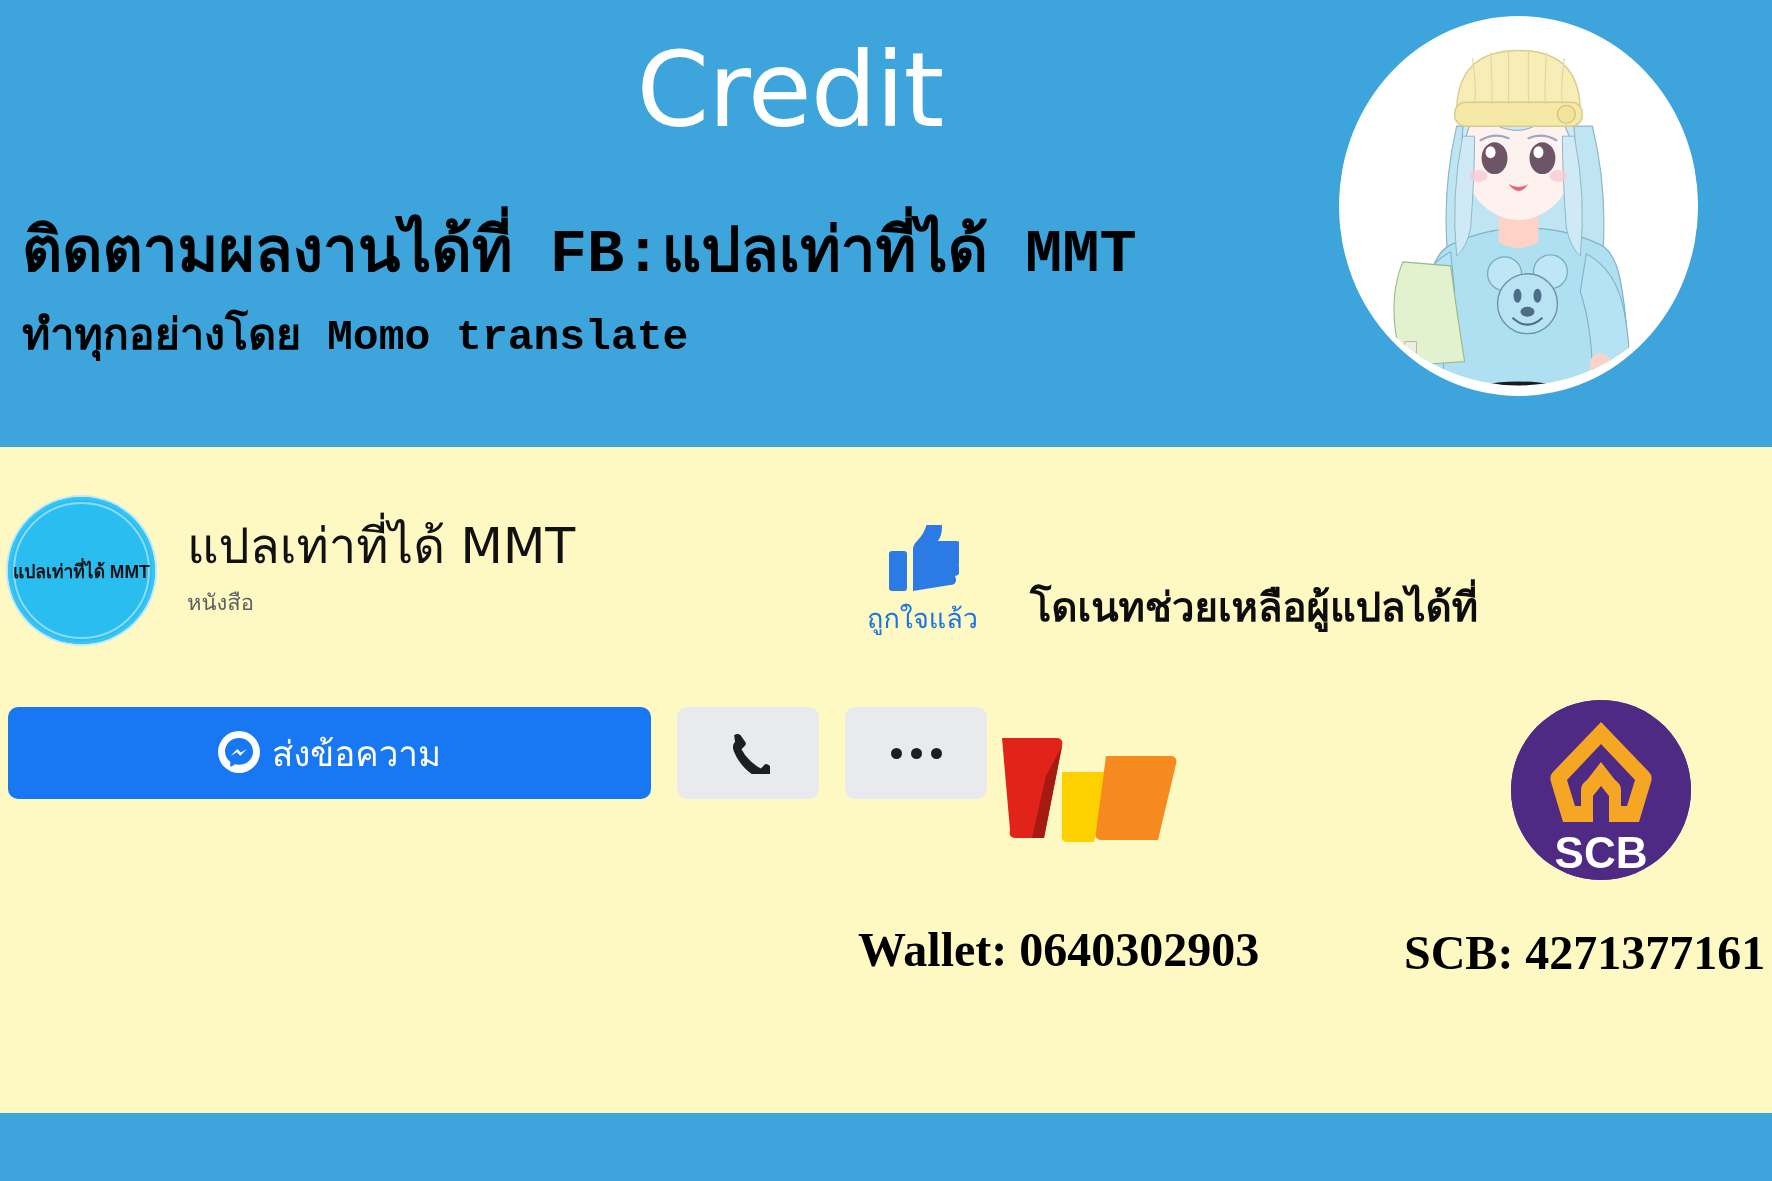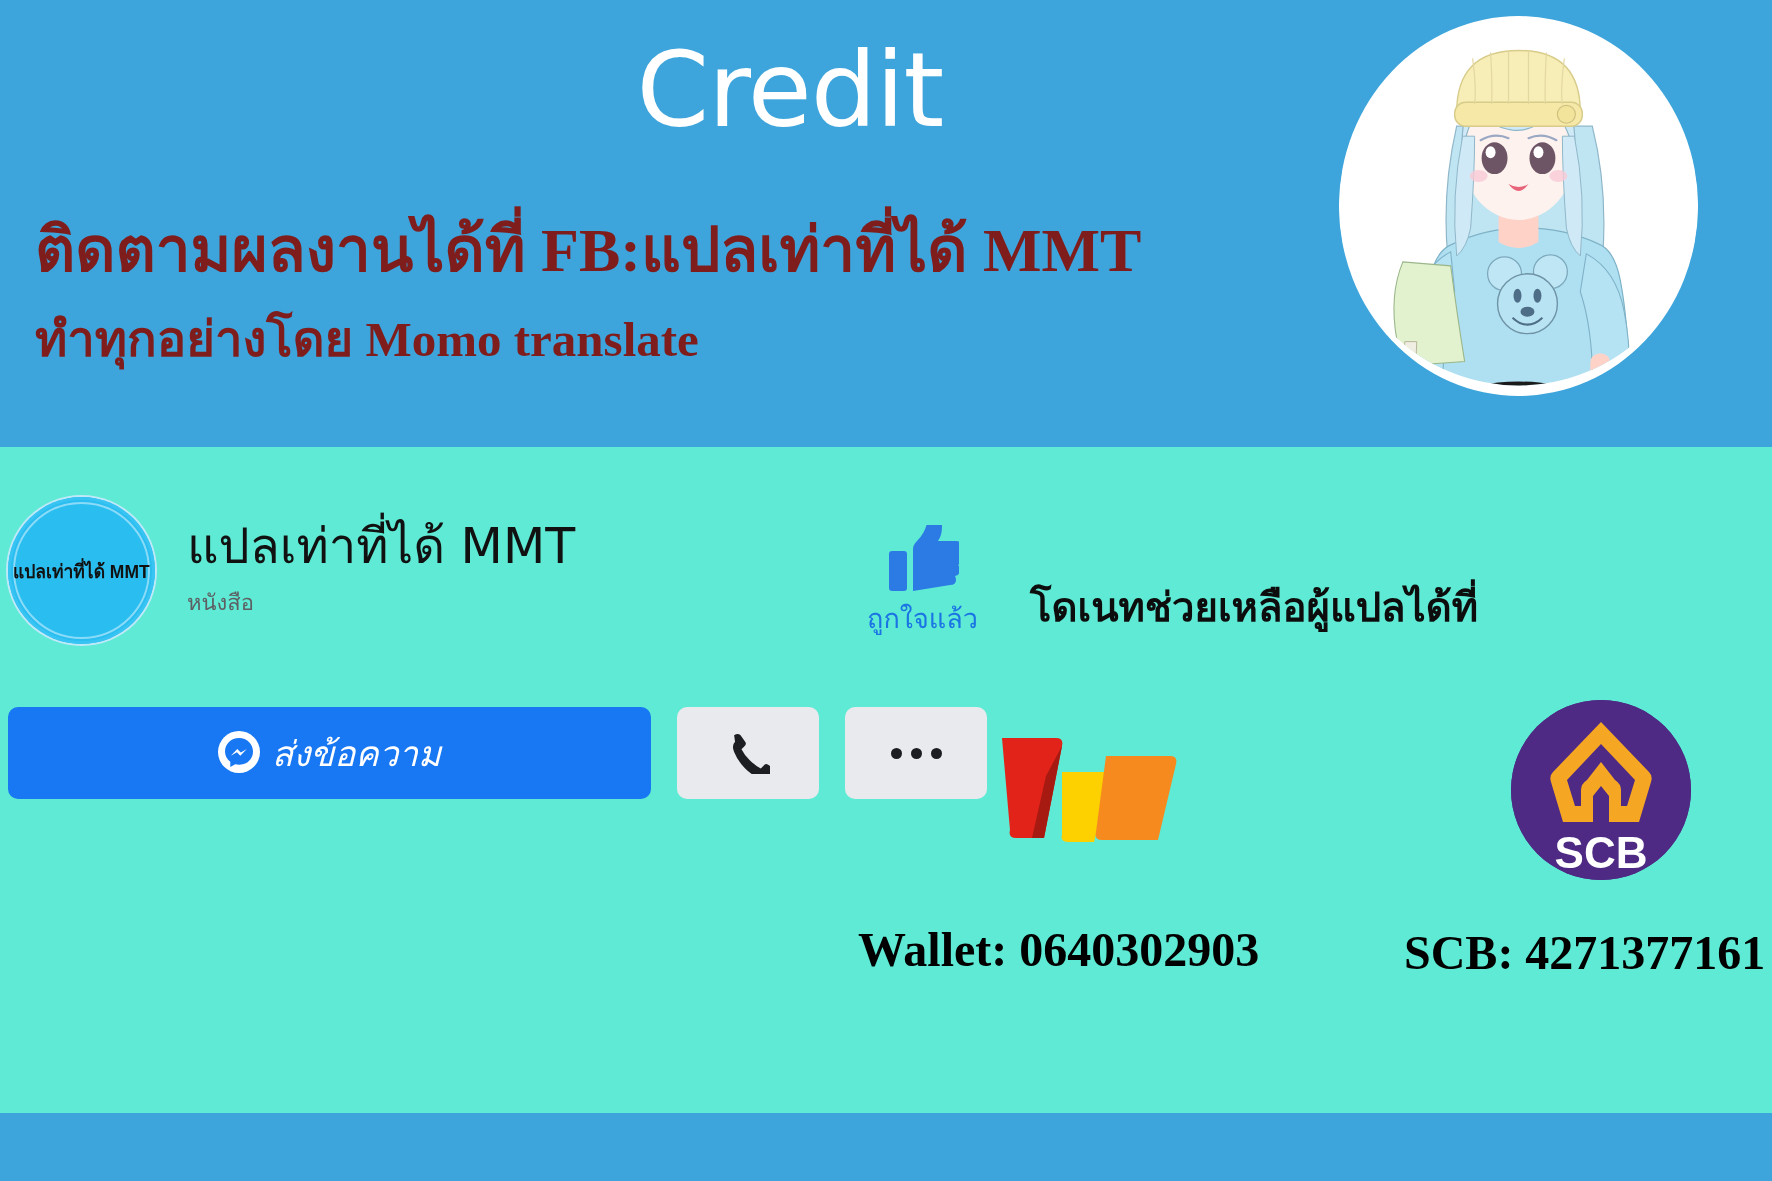--- a/index.html
+++ b/index.html
@@ -33,49 +33,49 @@
     text-align: center;
     color: #ffffff;
     font-size: 104px;
     line-height: 1.0;
     font-weight: 400;
     letter-spacing: -1px;
     font-family: "DejaVu Sans", sans-serif;
   }
   .banner-line {
     position: absolute;
-    left: 35px;
-    color: #7f1d1d;
+    left: 22px;
+    color: #000000;
     font-weight: 700;
-    font-family: Liberation Serif, serif;
+    font-family: Liberation Mono, monospace;
     white-space: nowrap;
   }
   .banner-line-1 { top: 200px; font-size: 62px; }
-  .banner-line-2 { top: 300px; font-size: 49px; }
+  .banner-line-2 { top: 300px; font-size: 43px; }
 
   
   .banner-avatar {
     position: absolute;
     left: 1339px;
     top: 16px;
     width: 359px;
     height: 380px;
     border-radius: 50%;
     background: #ffffff;
     overflow: hidden;
   }
   .banner-avatar svg { display: block; width: 100%; height: 100%; }
 
   
   .fb-section {
     position: absolute;
     left: 0; top: 447px;
     width: 1772px;
     height: 666px;
-    background: #5eead4;
+    background: #fef9c3;
   }
 
   .page-row {
     position: absolute;
     left: 8px;
     top: 50px;
     display: flex;
     align-items: center;
   }
   .page-avatar {
@@ -165,21 +165,20 @@
     height: 92px;
     background: #1877f2;
     border-radius: 10px;
     border: none;
     display: flex;
     align-items: center;
     justify-content: center;
     gap: 12px;
     cursor: pointer;
     padding: 0;
-    font-style: italic;
   }
   .btn-message-label {
     color: #ffffff;
     font-size: 35px;
     font-family: "DejaVu Sans", sans-serif;
   }
   .btn-icon-sq {
     width: 142px;
     height: 92px;
     margin-left: 26px;

